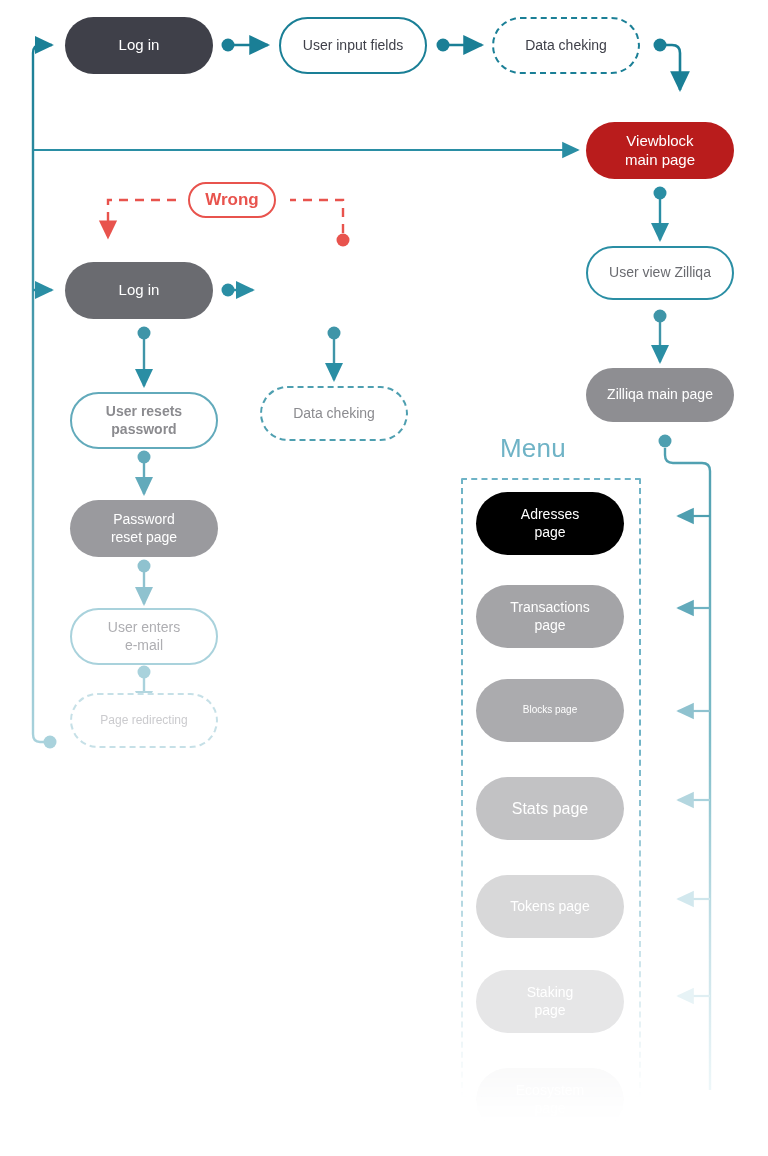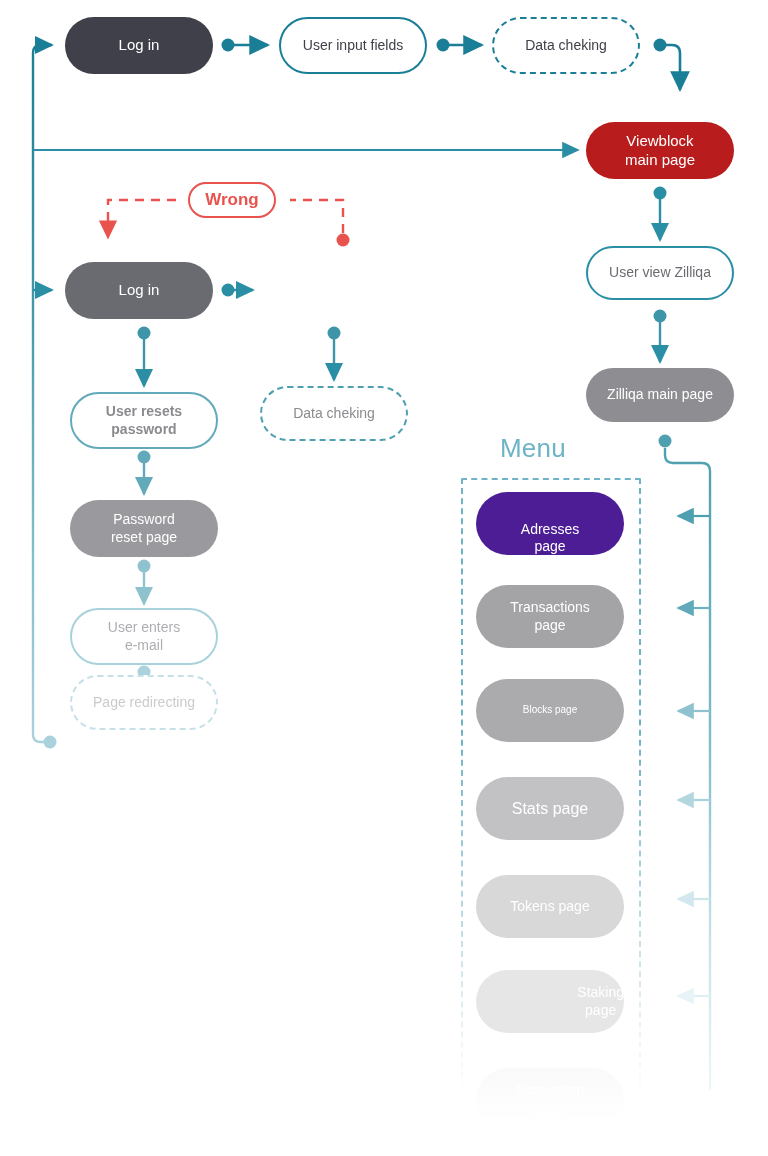--- a/index.html
+++ b/index.html
@@ -257,33 +257,33 @@
   <div class="node solid" style="left:70px; top:500px; width:148px; height:57px; background:#9a9a9e; font-size:14px;">
     <span>Password
 reset page</span>
   </div>
 
   <div class="node outline" style="left:70px; top:608px; width:148px; height:57px; border-color:#a9d2dc; border-width:2.2px; color:#aeaeb2; font-size:14px;">
     <span>User enters
 e-mail</span>
   </div>
 
-  <div class="node dashed" style="left:70px; top:675px; width:148px; height:55px; border-color:#c6e0e7; border-width:2.2px; color:#cbcbce; font-size:14px;">
+  <div class="node dashed" style="left:70px; top:693px; width:148px; height:55px; border-color:#c6e0e7; border-width:2.2px; color:#cbcbce; font-size:12px;">
     <span>Page redirecting</span>
   </div>
 
   <div class="menu-title" style="left:460px; top:433px; color:#6fb3c6; font-size:26px;">
     <span>Menu</span>
   </div>
 
   <div class="menu-box" style="left:461px; top:478px; width:180px; height:620px; border-color:#6fb3c6;
               -webkit-mask-image:linear-gradient(to bottom,#000 0%,#000 42%,rgba(0,0,0,.45) 72%,rgba(0,0,0,.10) 92%,rgba(0,0,0,0) 100%);
               mask-image:linear-gradient(to bottom,#000 0%,#000 42%,rgba(0,0,0,.45) 72%,rgba(0,0,0,.10) 92%,rgba(0,0,0,0) 100%);"></div>
 
-  <div class="node solid" style="left:476px; top:492px; width:148px; height:63px; background:#4c1d95; font-size:14px;align-items:flex-end;">
+  <div class="node solid" style="left:476px; top:492px; width:148px; height:63px; background:#000000; font-size:14px;">
     <span>Adresses
 page</span>
   </div>
 
   <div class="node solid" style="left:476px; top:585px; width:148px; height:63px; background:#a4a4a7; font-size:14px;">
     <span>Transactions
 page</span>
   </div>
 
   <div class="node solid" style="left:476px; top:679px; width:148px; height:63px; background:#ababae; font-size:10px;">
@@ -291,21 +291,21 @@
   </div>
 
   <div class="node solid" style="left:476px; top:777px; width:148px; height:63px; background:#c2c2c4; font-size:16px;">
     <span>Stats page</span>
   </div>
 
   <div class="node solid" style="left:476px; top:875px; width:148px; height:63px; background:#d8d8d9; font-size:14px;">
     <span>Tokens page</span>
   </div>
 
-  <div class="node solid" style="left:476px; top:970px; width:148px; height:63px; background:#e6e6e7; font-size:14px;justify-content:flex-end;">
+  <div class="node solid" style="left:476px; top:970px; width:148px; height:63px; background:#e6e6e7; font-size:14px;">
     <span>Staking
 page</span>
   </div>
 
   <div class="node solid" style="left:476px; top:1068px; width:148px; height:63px; background:#f5f5f6; font-size:14px;
               -webkit-mask-image:linear-gradient(to bottom,rgba(0,0,0,.55) 0%,rgba(0,0,0,.25) 45%,rgba(0,0,0,0) 85%);
               mask-image:linear-gradient(to bottom,rgba(0,0,0,.55) 0%,rgba(0,0,0,.25) 45%,rgba(0,0,0,0) 85%);">
     <span>Ecosystem
 page</span>
   </div>

